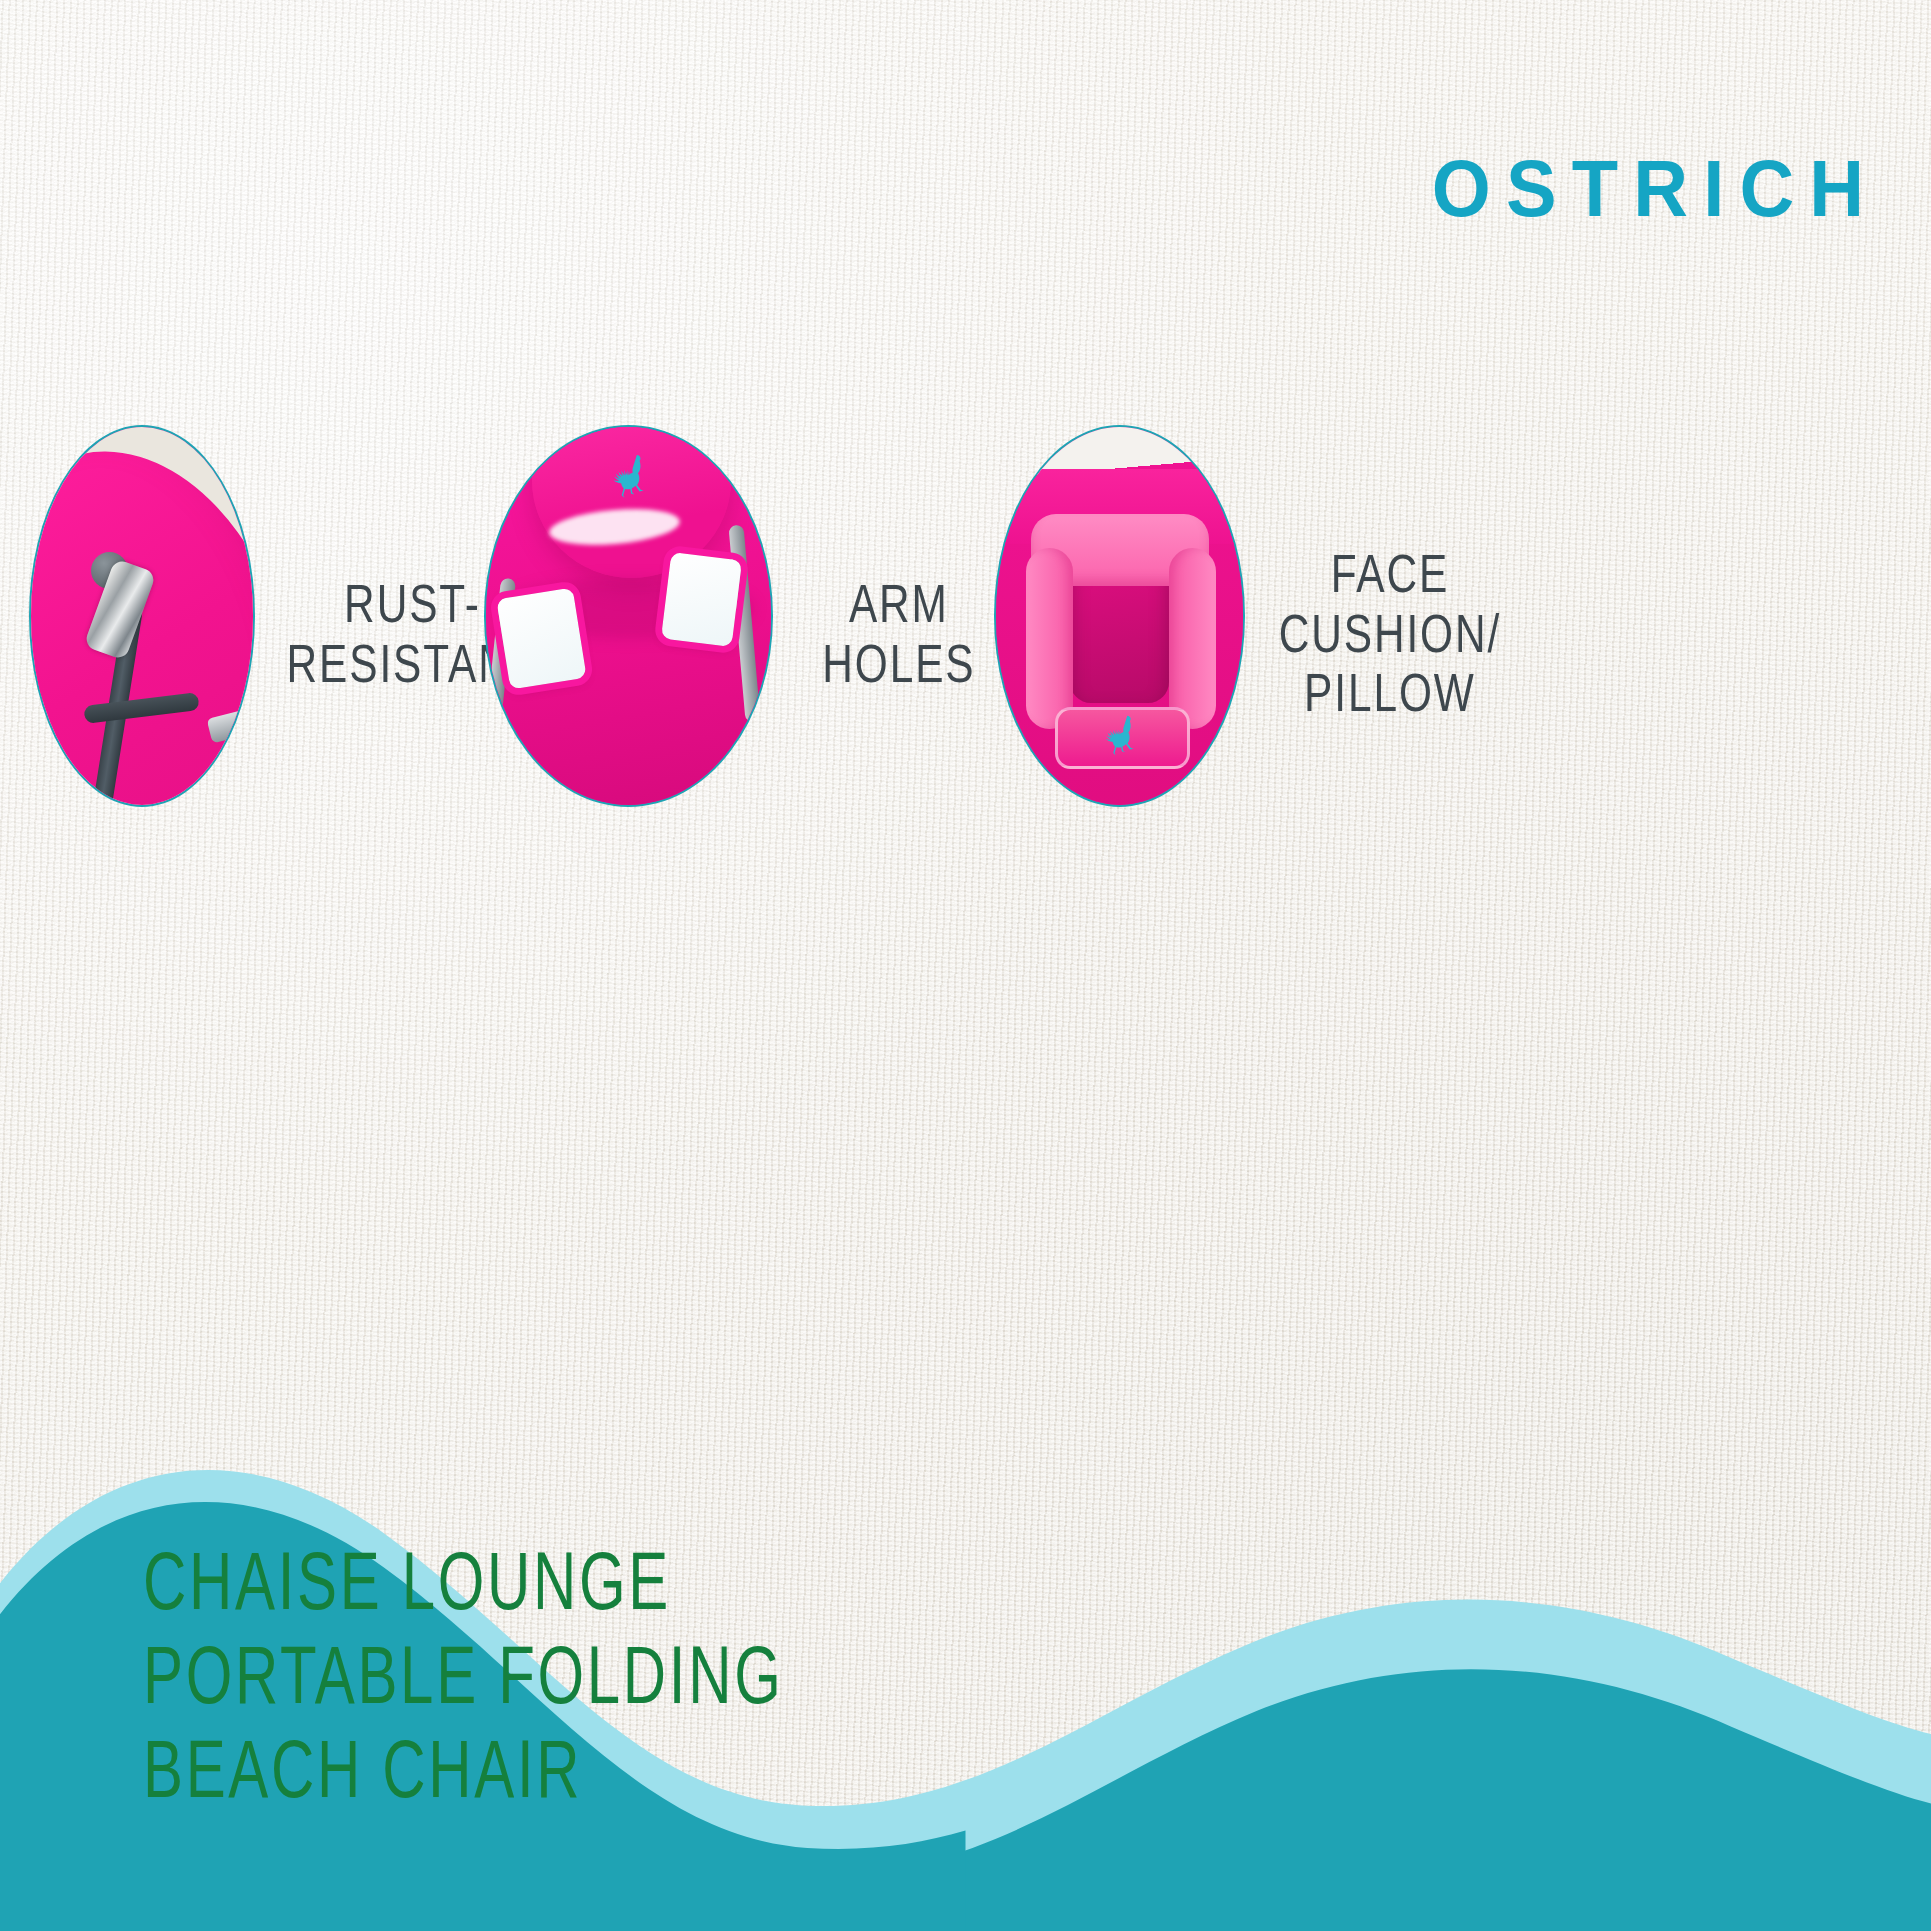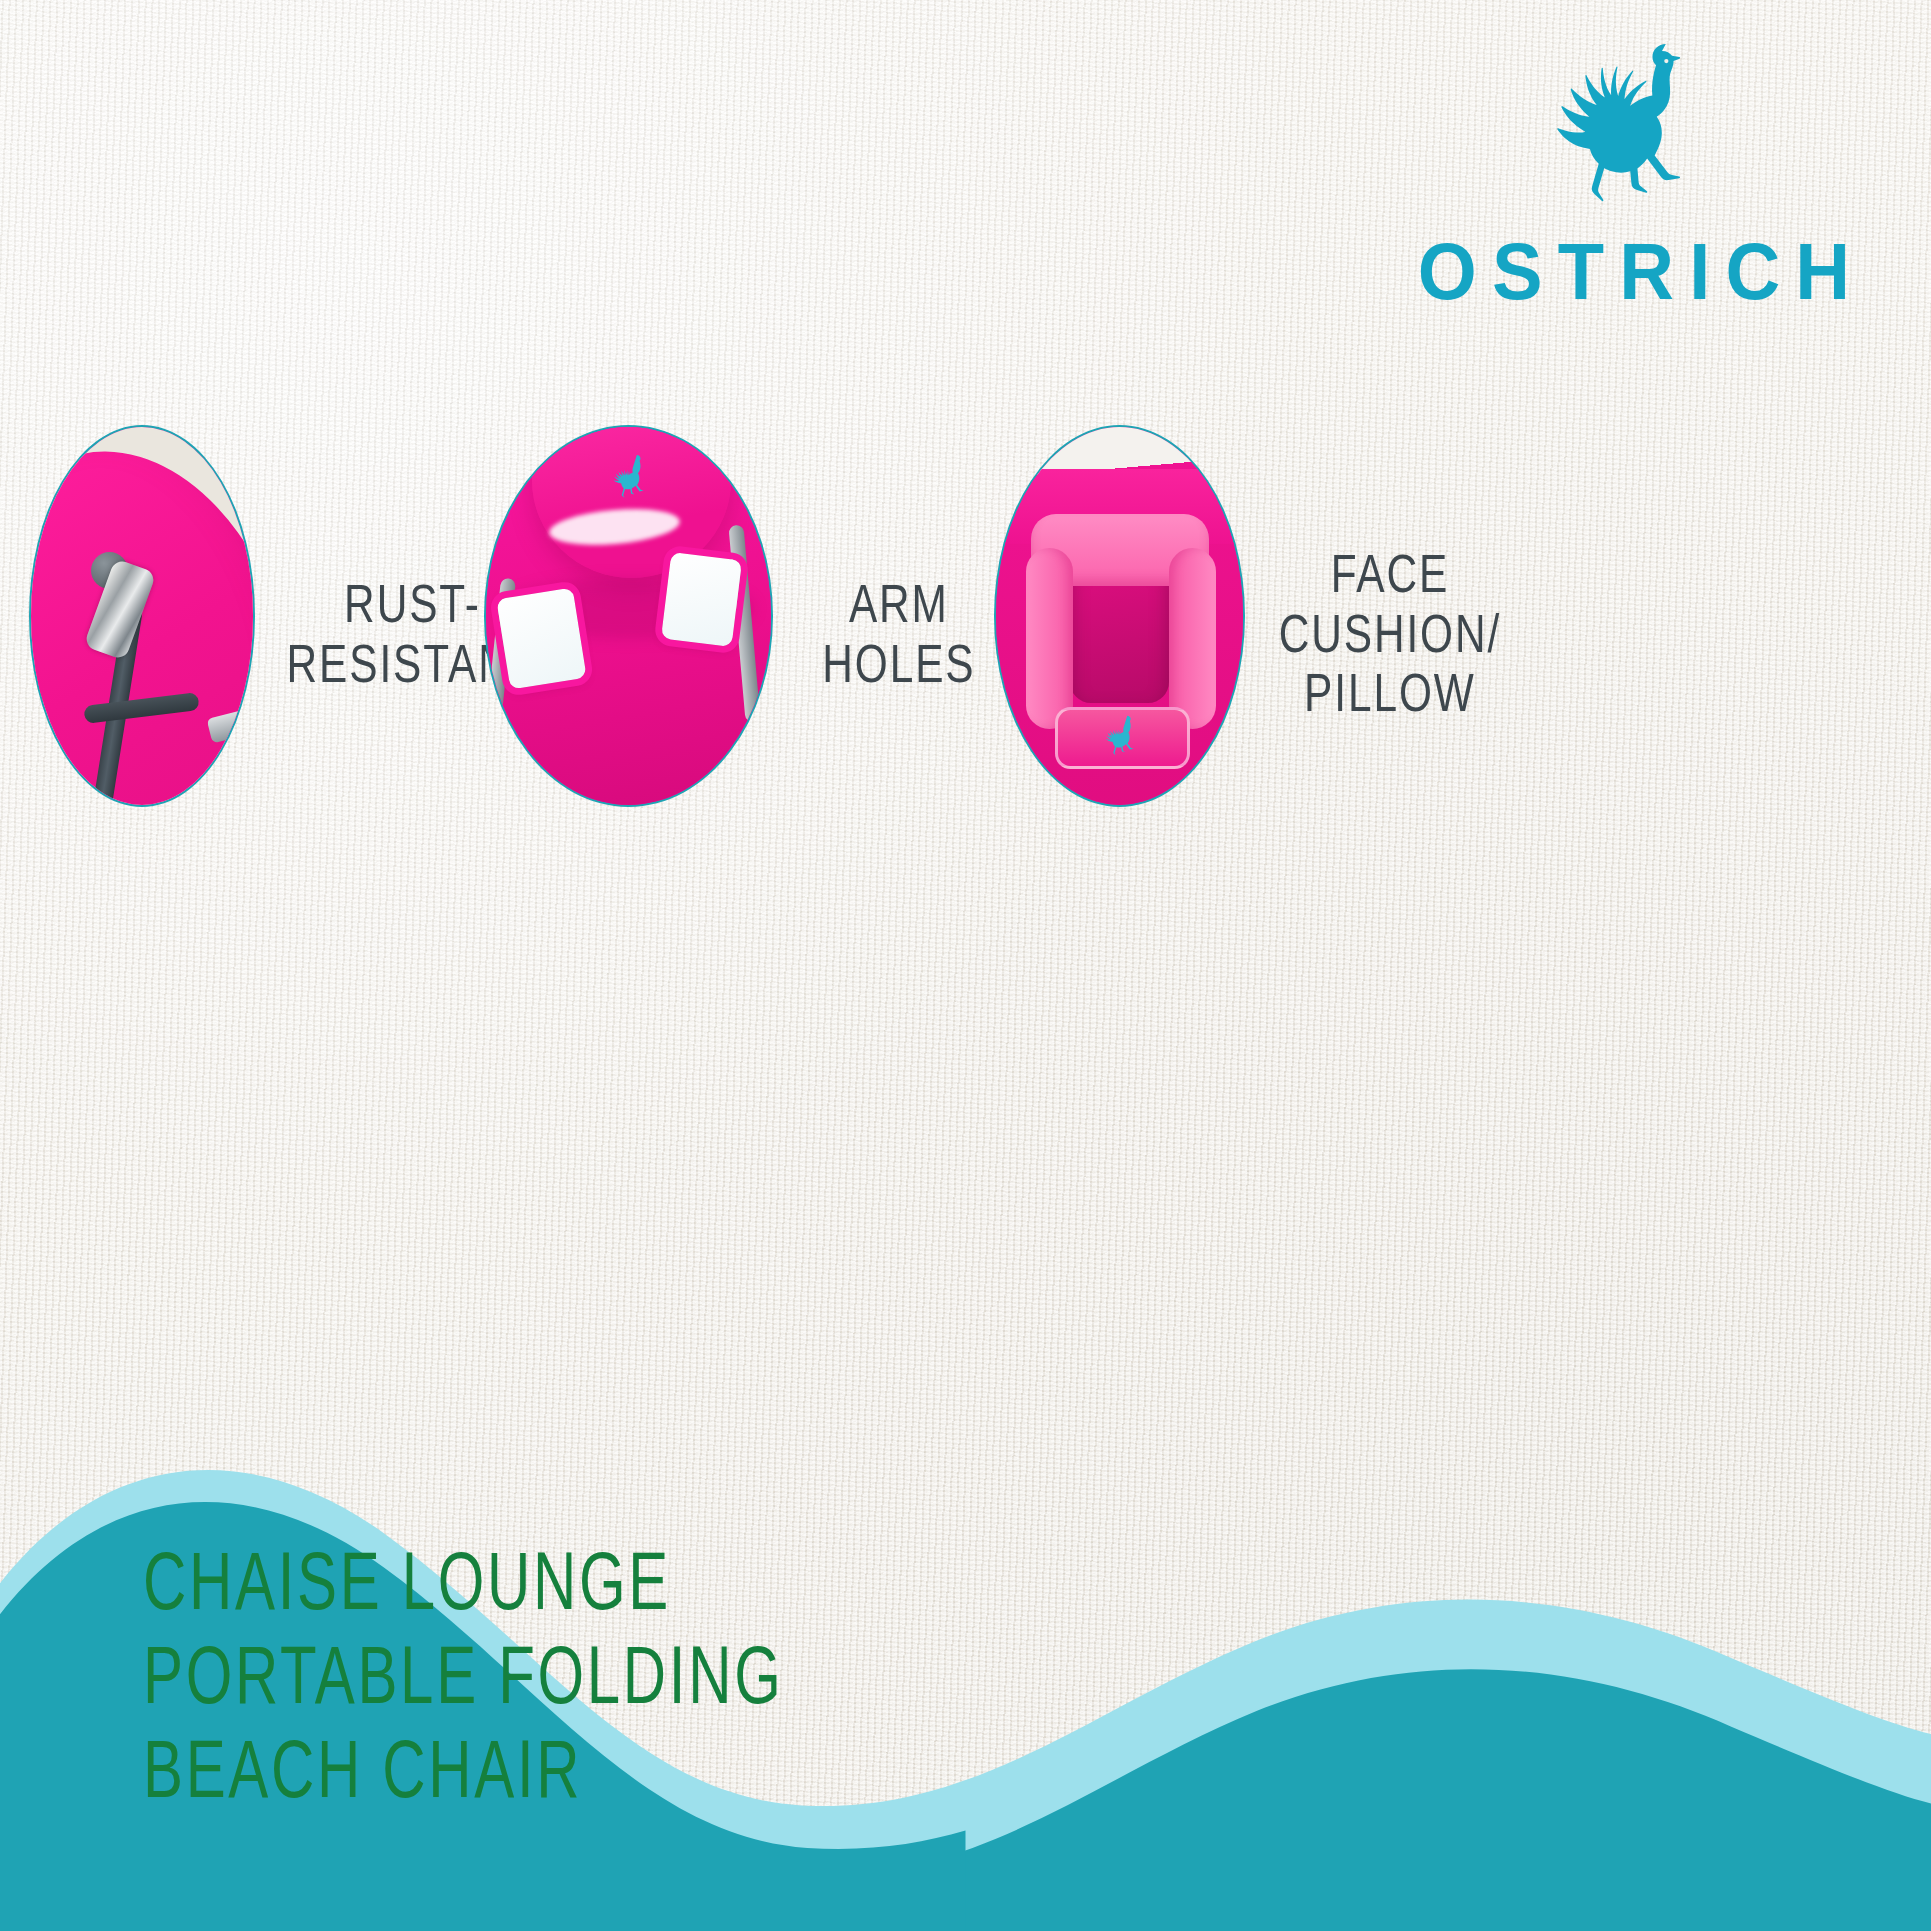--- a/index.html
+++ b/index.html
@@ -21,21 +21,21 @@
   }
   #grain{position:absolute;inset:0;z-index:1;opacity:.55;mix-blend-mode:multiply;
     background-image:
       repeating-linear-gradient(17deg, rgba(150,144,133,.07) 0 1px, rgba(0,0,0,0) 1px 2.9px),
       repeating-linear-gradient(-31deg, rgba(150,144,133,.06) 0 1px, rgba(0,0,0,0) 1px 3.9px),
       repeating-linear-gradient(64deg, rgba(255,255,255,.28) 0 1px, rgba(0,0,0,0) 1px 4.8px);
   }
 
   
   #brand{position:absolute;right:70px;top:35px;width:454px;z-index:6;
-    display:flex;flex-direction:column;align-items:center;}
+    display:flex;flex-direction:row;align-items:flex-end;}
   #brand-mark{width:193px;height:193px;display:block;}
   #brand-word{
     color:#15a5c4;font-size:79px;line-height:1;font-weight:700;
     letter-spacing:.20em;text-indent:.20em;margin-top:3.9px;
     font-family:"Liberation Sans", sans-serif;
     transform:scaleX(.96);
   }
 
   
   #features{position:absolute;left:0;right:0;top:425px;height:734px;z-index:6;}

